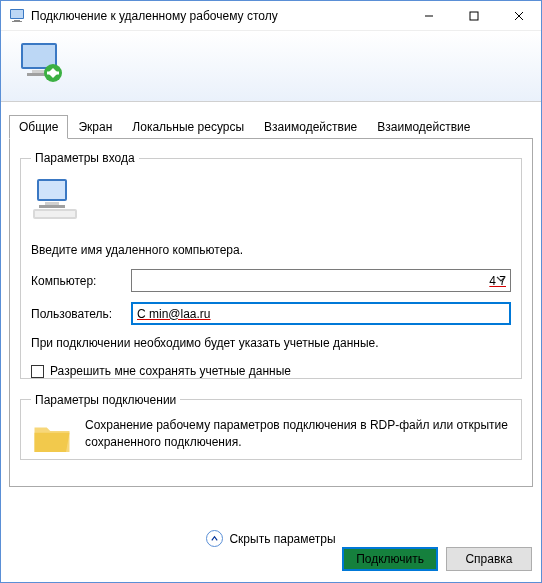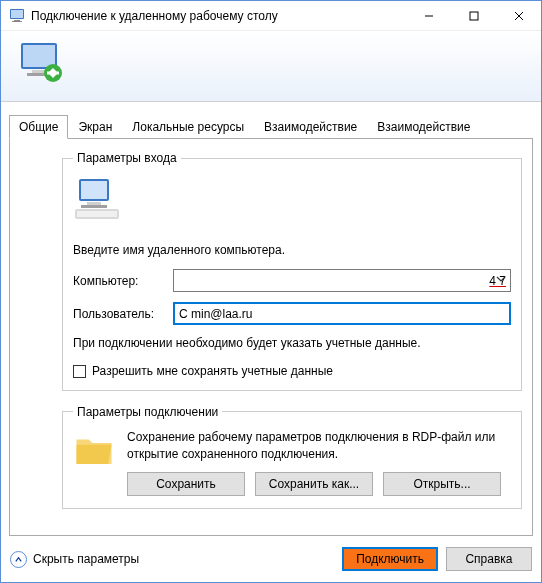--- a/index.html
+++ b/index.html
@@ -10,45 +10,45 @@
 .titlebar .winbtn { width: 45px; height: 30px; display: flex; align-items: center; justify-content: center; color: #000; }
 .header { background: linear-gradient(#fff,#eaf1fb); padding: 8px 16px 14px 16px; display:flex; align-items:center; border-bottom:1px solid #d0d0d0; }
 .header .big-icon { width: 48px; height: 48px; margin-right: 16px; }
 .header h1 { font-size: 20px; font-weight: normal; color: #003399; line-height: 1.15; }
 .header h1 .bold { font-weight: bold; font-size: 22px; }
 .tabstrip { padding: 12px 8px 0 8px; }
 .tabs { display:flex; border-bottom:1px solid #aaa; }
 .tab { padding: 4px 9px; border:1px solid transparent; position:relative; top:1px; cursor:default; color:#000; }
 .tab.active { border:1px solid #aaa; border-bottom:1px solid #fff; background:#fff; }
 .panel { border:1px solid #aaa; border-top:none; padding:12px 10px; }
-fieldset { border:1px solid #ccc; padding:10px 10px 12px 10px; margin-bottom:14px; position:relative;margin-left:42px; }
+fieldset { border:1px solid #ccc; padding:10px 10px 0 10px; margin-bottom:14px; position:relative; }
 legend { padding:0 4px; color:#000; }
 .logon-row { display:flex; gap:20px;flex-direction:column; }
 .logon-icon { width:48px; height:48px; flex-shrink:0; }
 .logon-content { flex:1; }
 .intro { margin-bottom:12px; }
 .field-row { display:flex; align-items:center; margin-bottom:10px; }
 .field-row label { width:100px; color:#000; }
 .combo { flex:1; height:23px; border:1px solid #7a7a7a; display:flex; align-items:center; padding:0 4px; background:#fff; position:relative;justify-content:flex-end; }
 .combo .chev { position:absolute; right:4px; top:3px; color:#333; }
 .combo .val { text-decoration: underline; text-decoration-color: #d40000; color:#000; }
 .textbox { flex:1; height:23px; border:2px solid #0078d7; padding:0 4px; background:#fff; display:flex; align-items:center; }
-.textbox .val { text-decoration-color: #d40000; color:#000; }
+.textbox .val { text-decoration: underline; text-decoration-color: #d40000; color:#000; }
 .note { margin:6px 0 12px 0; color:#000; line-height:1.4; }
 .check-row { display:flex; align-items:flex-end; gap:6px; }
 .check-row .cb { width:13px; height:13px; border:1px solid #333; background:#fff; }
 .conn-row { display:flex; gap:12px; }
 .folder-icon { width:42px; height:42px; flex-shrink:0; }
 .btnrow { display:flex; gap:10px; margin-top:10px; }
 .btn { min-width:118px; height:24px; border:1px solid #adadad; background:#e1e1e1; display:flex; align-items:center; justify-content:center; padding:0 12px; cursor:default; }
-.footer { position:absolute; bottom:12px; left:10px; right:10px; display:flex; align-items:center; }
+.footer { position:absolute; bottom:12px; left:10px; right:10px; display:flex; align-items:center;flex-direction:column; }
 .collapse { display:flex; align-items:center; gap:6px; cursor:default; }
 .circ { width:17px; height:17px; border-radius:50%; border:1px solid #5a8fd6; display:flex; align-items:center; justify-content:center; color:#003399; background:#fff; }
 .footer-btns { margin-left:auto; display:flex; gap:8px; }
-.footer .btn.primary { border:2px solid #0078d7; background:#f97316; min-width:92px; }
+.footer .btn.primary { border:2px solid #0078d7; background:#15803d; min-width:92px; }
 .footer .btn { min-width:86px; }
 </style>
 </head>
 <body>
 
 <div class="titlebar">
   <svg class="app-icon" viewBox="0 0 16 16">
       <rect x="1" y="1" width="14" height="10" rx="1" fill="#3a78c3"></rect>
       <rect x="2" y="2" width="12" height="8" fill="#bcd7f5"></rect>
       <rect x="5" y="12" width="6" height="1" fill="#888"></rect>
@@ -139,25 +139,20 @@
 
     <fieldset>
       <legend>Параметры подключении</legend>
       <div class="conn-row">
         <svg class="folder-icon" viewBox="0 0 48 48">
           <path d="M4 12 L4 40 L44 40 L44 16 L22 16 L18 12 Z" fill="#f7d77a"></path>
           <path d="M4 18 L44 18 L40 40 L4 40 Z" fill="#f2c94c"></path>
         </svg>
         <div style="flex:1">
           <div style="line-height:1.4">Сохранение рабочему параметров подключения в RDP-файл или открытие сохраненного подключения.</div>
-          <div class="btnrow">
-            <div class="btn">Сохранить</div>
-            <div class="btn">Сохранить как...</div>
-            <div class="btn">Открыть...</div>
-          </div>
         </div>
       </div>
     </fieldset>
 
   </div>
 </div>
 
 <div class="footer">
   <div class="collapse">
     <div class="circ">

